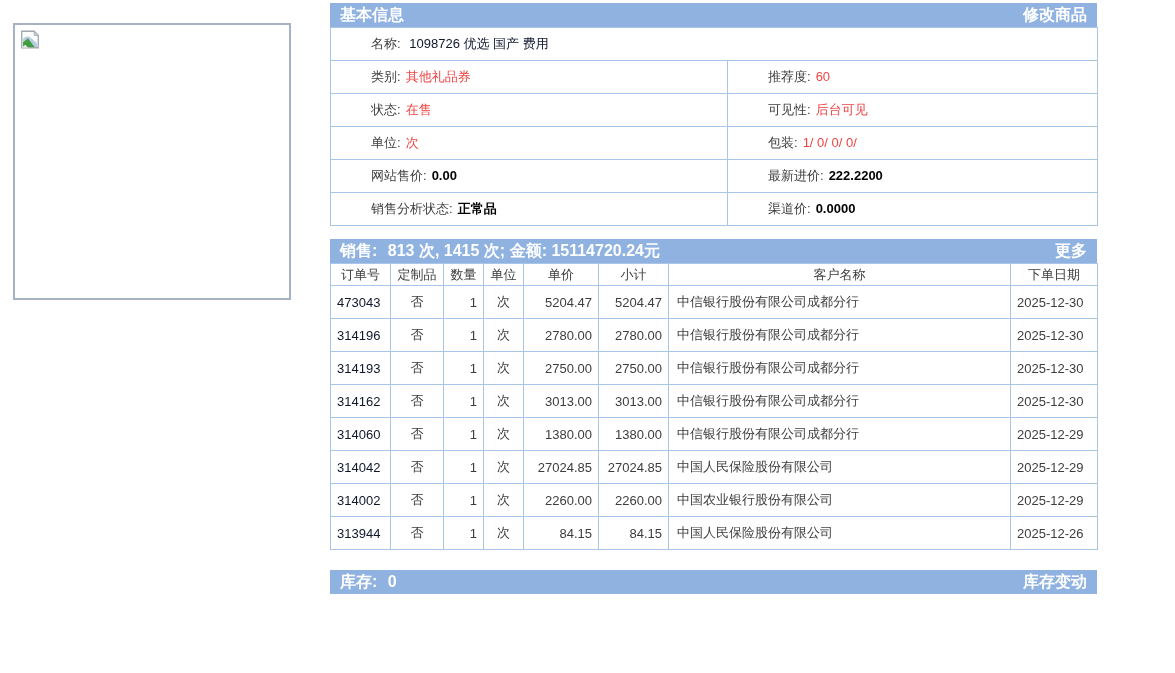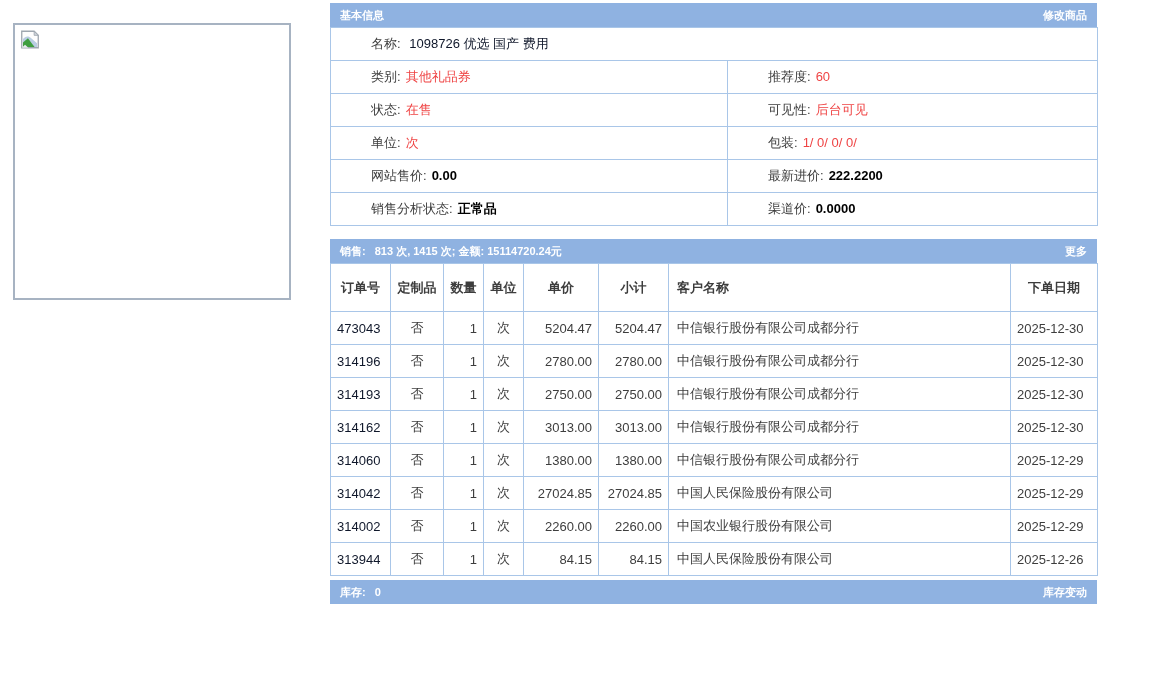--- a/index.html
+++ b/index.html
@@ -39,21 +39,21 @@
 
   
   .bar {
     display: flex;
     justify-content: space-between;
     align-items: center;
     background: #8fb2e1;
     color: #ffffff;
     height: 24px;
     padding: 0 10px;
-    font-size: 11px;
+    font-size: 16px;
     line-height: 24px;
   }
   .bar .bar-title { font-weight: bold; }
   .bar .bar-link {
     color: #ffffff;
     text-decoration: none;
     cursor: pointer;
     font-weight: bold;
   }
   .bar .bar-value { margin-left: 6px; font-weight: bold; }
@@ -67,21 +67,21 @@
   }
   td, th {
     border: 1px solid #a9c6e8;
     height: 33px;
     font-size: 13px;
     color: #3d3d3d;
     padding: 0 8px;
     white-space: nowrap;
     overflow: hidden;
   }
-  th { font-weight: bold; text-align: center; padding: 0 2px; height: 48px; }
+  th { font-weight: normal; text-align: center; padding: 0 2px; height: 22px; }
 
   .lbl { color: #3d3d3d; margin-left: 32px; }
   .val { margin-left: 5px; color: #ef4444; }
   .val.bold { font-weight: bold; color: #000000; }
 
   a.link { color: #0f172a; text-decoration: none; cursor: pointer; }
 
   .info-table col.c-left  { width: 397px; }
   .info-table col.c-right { width: 370px; }
 
@@ -92,24 +92,24 @@
   .sales-table col.col-unit     { width: 40px; }
   .sales-table col.col-price    { width: 75px; }
   .sales-table col.col-subtotal { width: 70px; }
   .sales-table col.col-customer { width: 342px; }
   .sales-table col.col-date     { width: 87px; }
 
   .sales-table td { padding: 0 6px; }
   .sales-table td.a-left   { text-align: left; }
   .sales-table td.a-center { text-align: center; }
   .sales-table td.a-right  { text-align: right; }
-  .sales-table th.a-left   { text-align: left; padding: 0 8px; }
+  .sales-table th.a-left   { text-align: center; padding: 0 8px; }
   .sales-table td.col-customer-cell { padding: 0 8px; }
 
-  .inventory-bar { margin-top: 4px; }
+  .inventory-bar { margin-top: 20px; }
 </style>
 </head>
 <body>
 
 <div class="stage">
 
   <div class="image-box">
     <span>
       <svg width="20" height="19" viewBox="0 0 24 23">
         <path d="M2 1.5 h15 l5 5 v15 H2 z" fill="#fdfdfd" stroke="#9fa7b0" stroke-width="1.6"></path>

